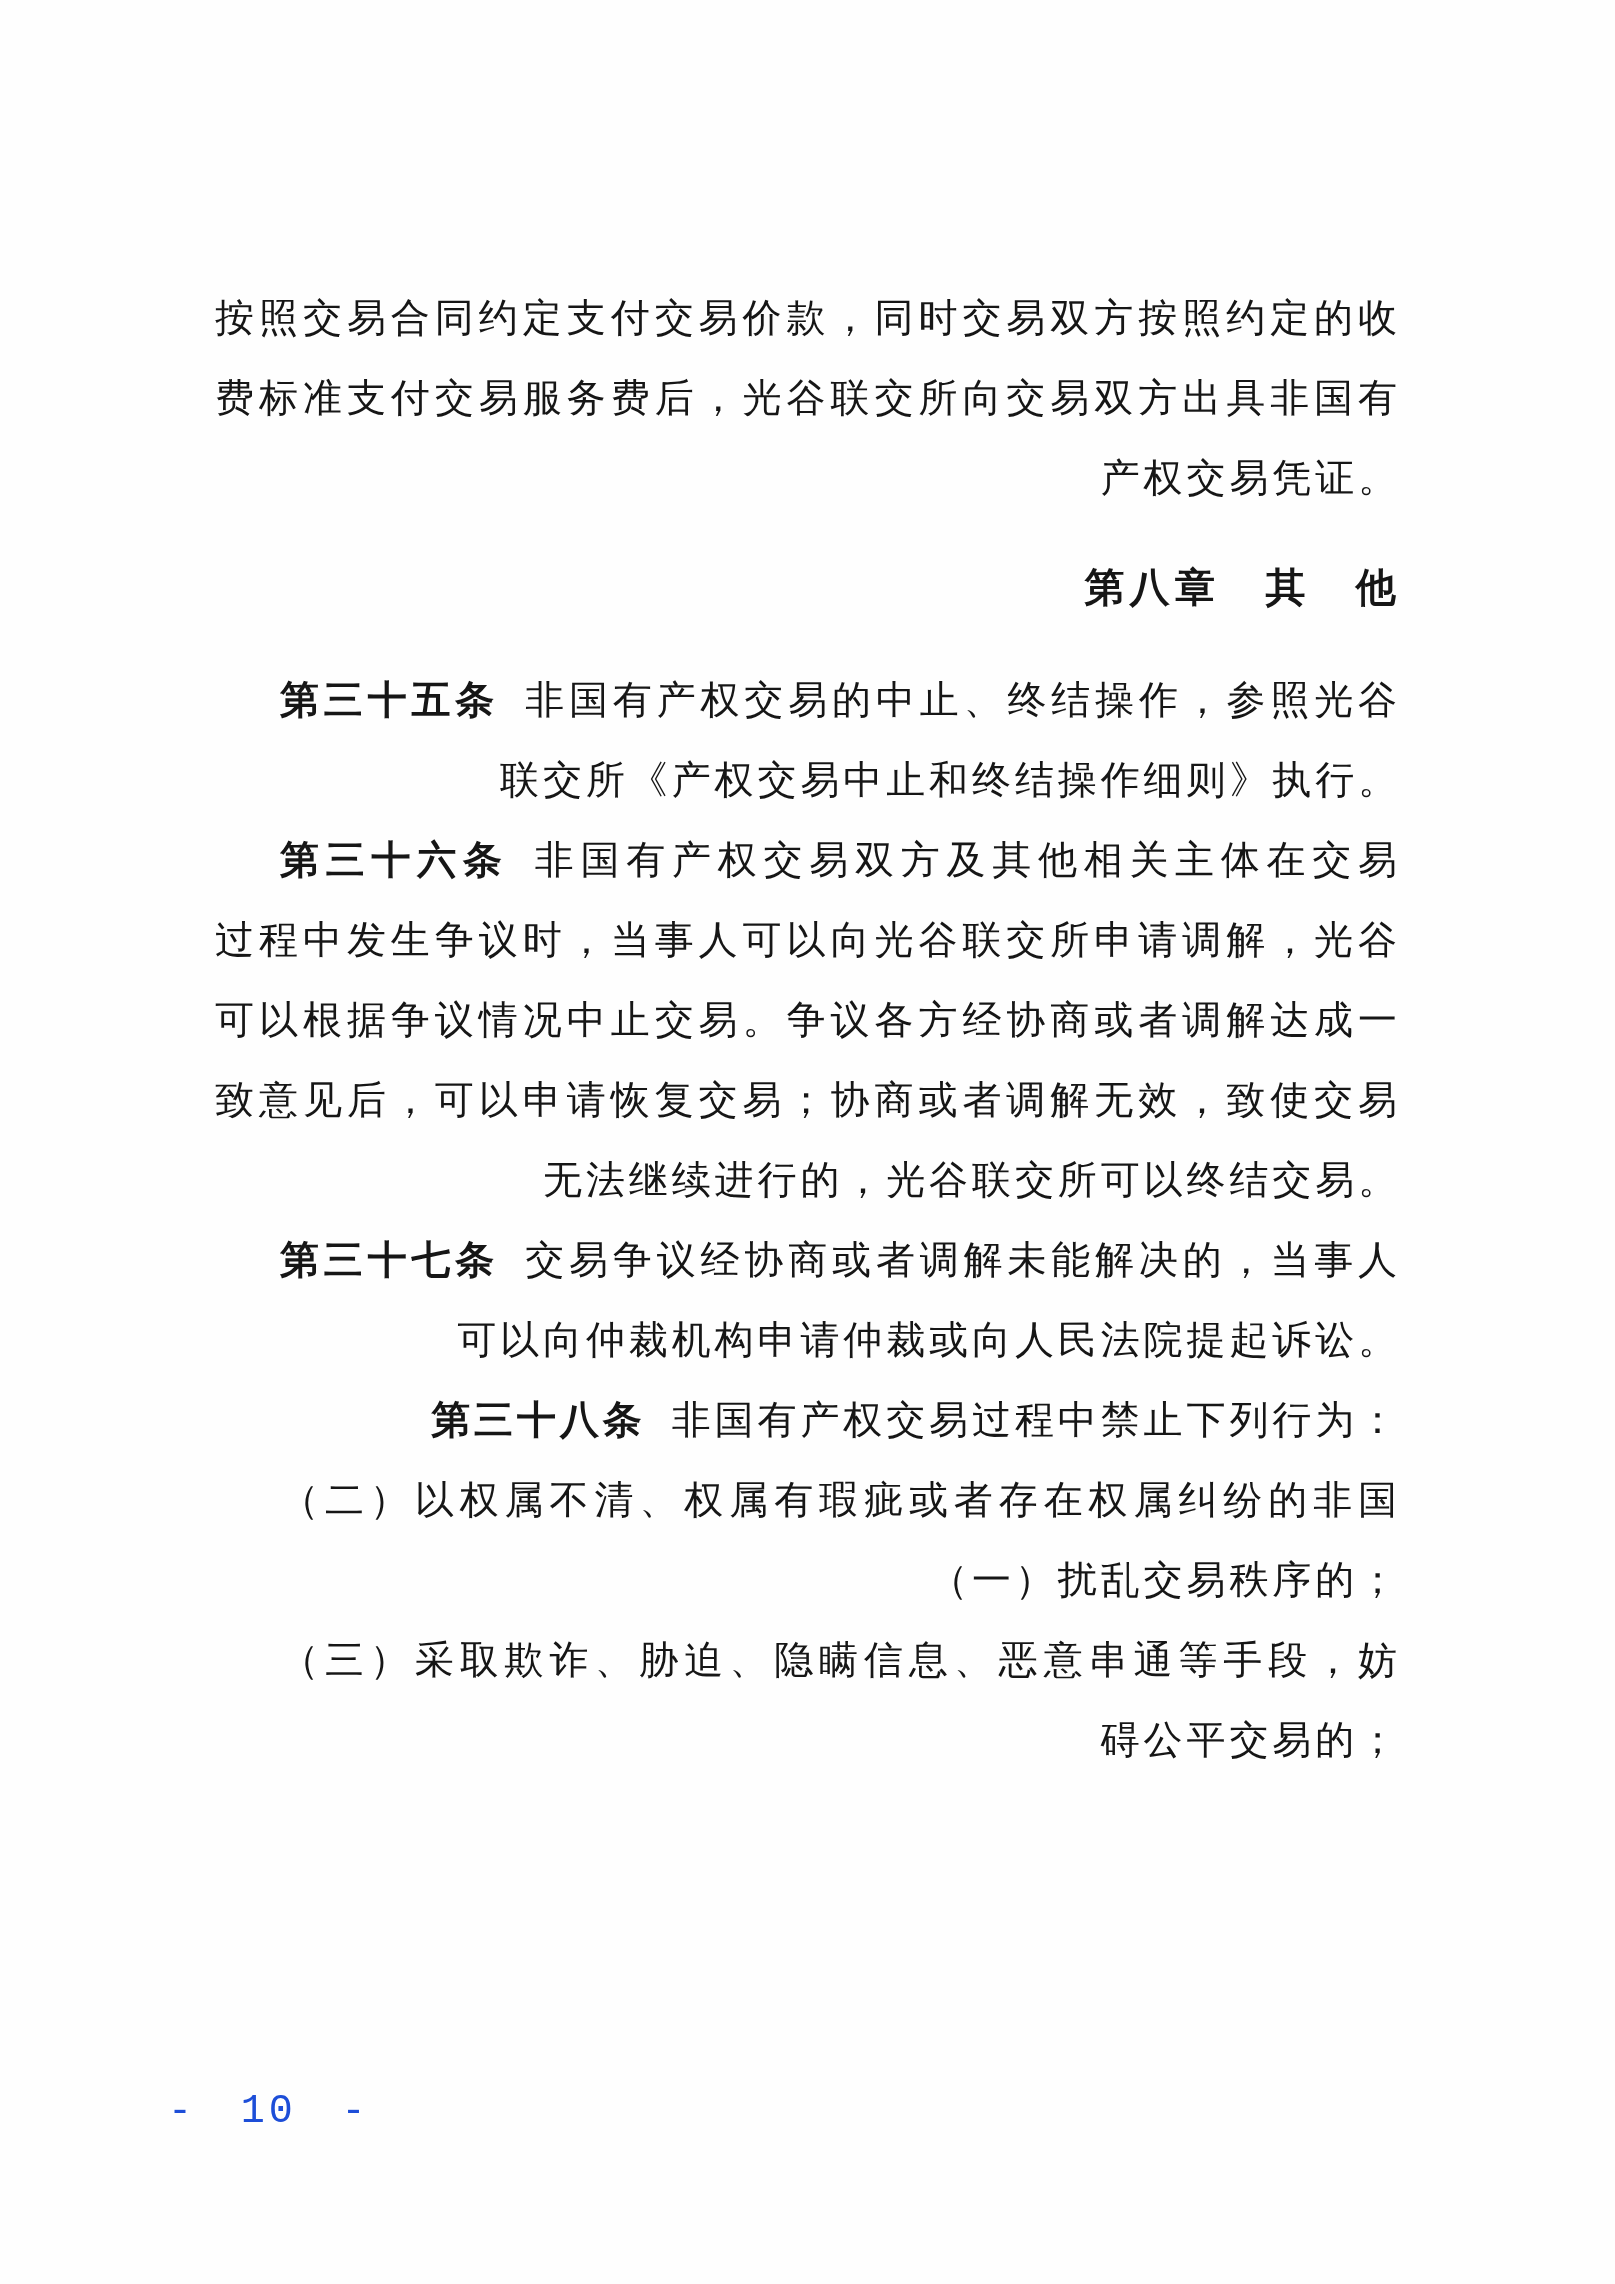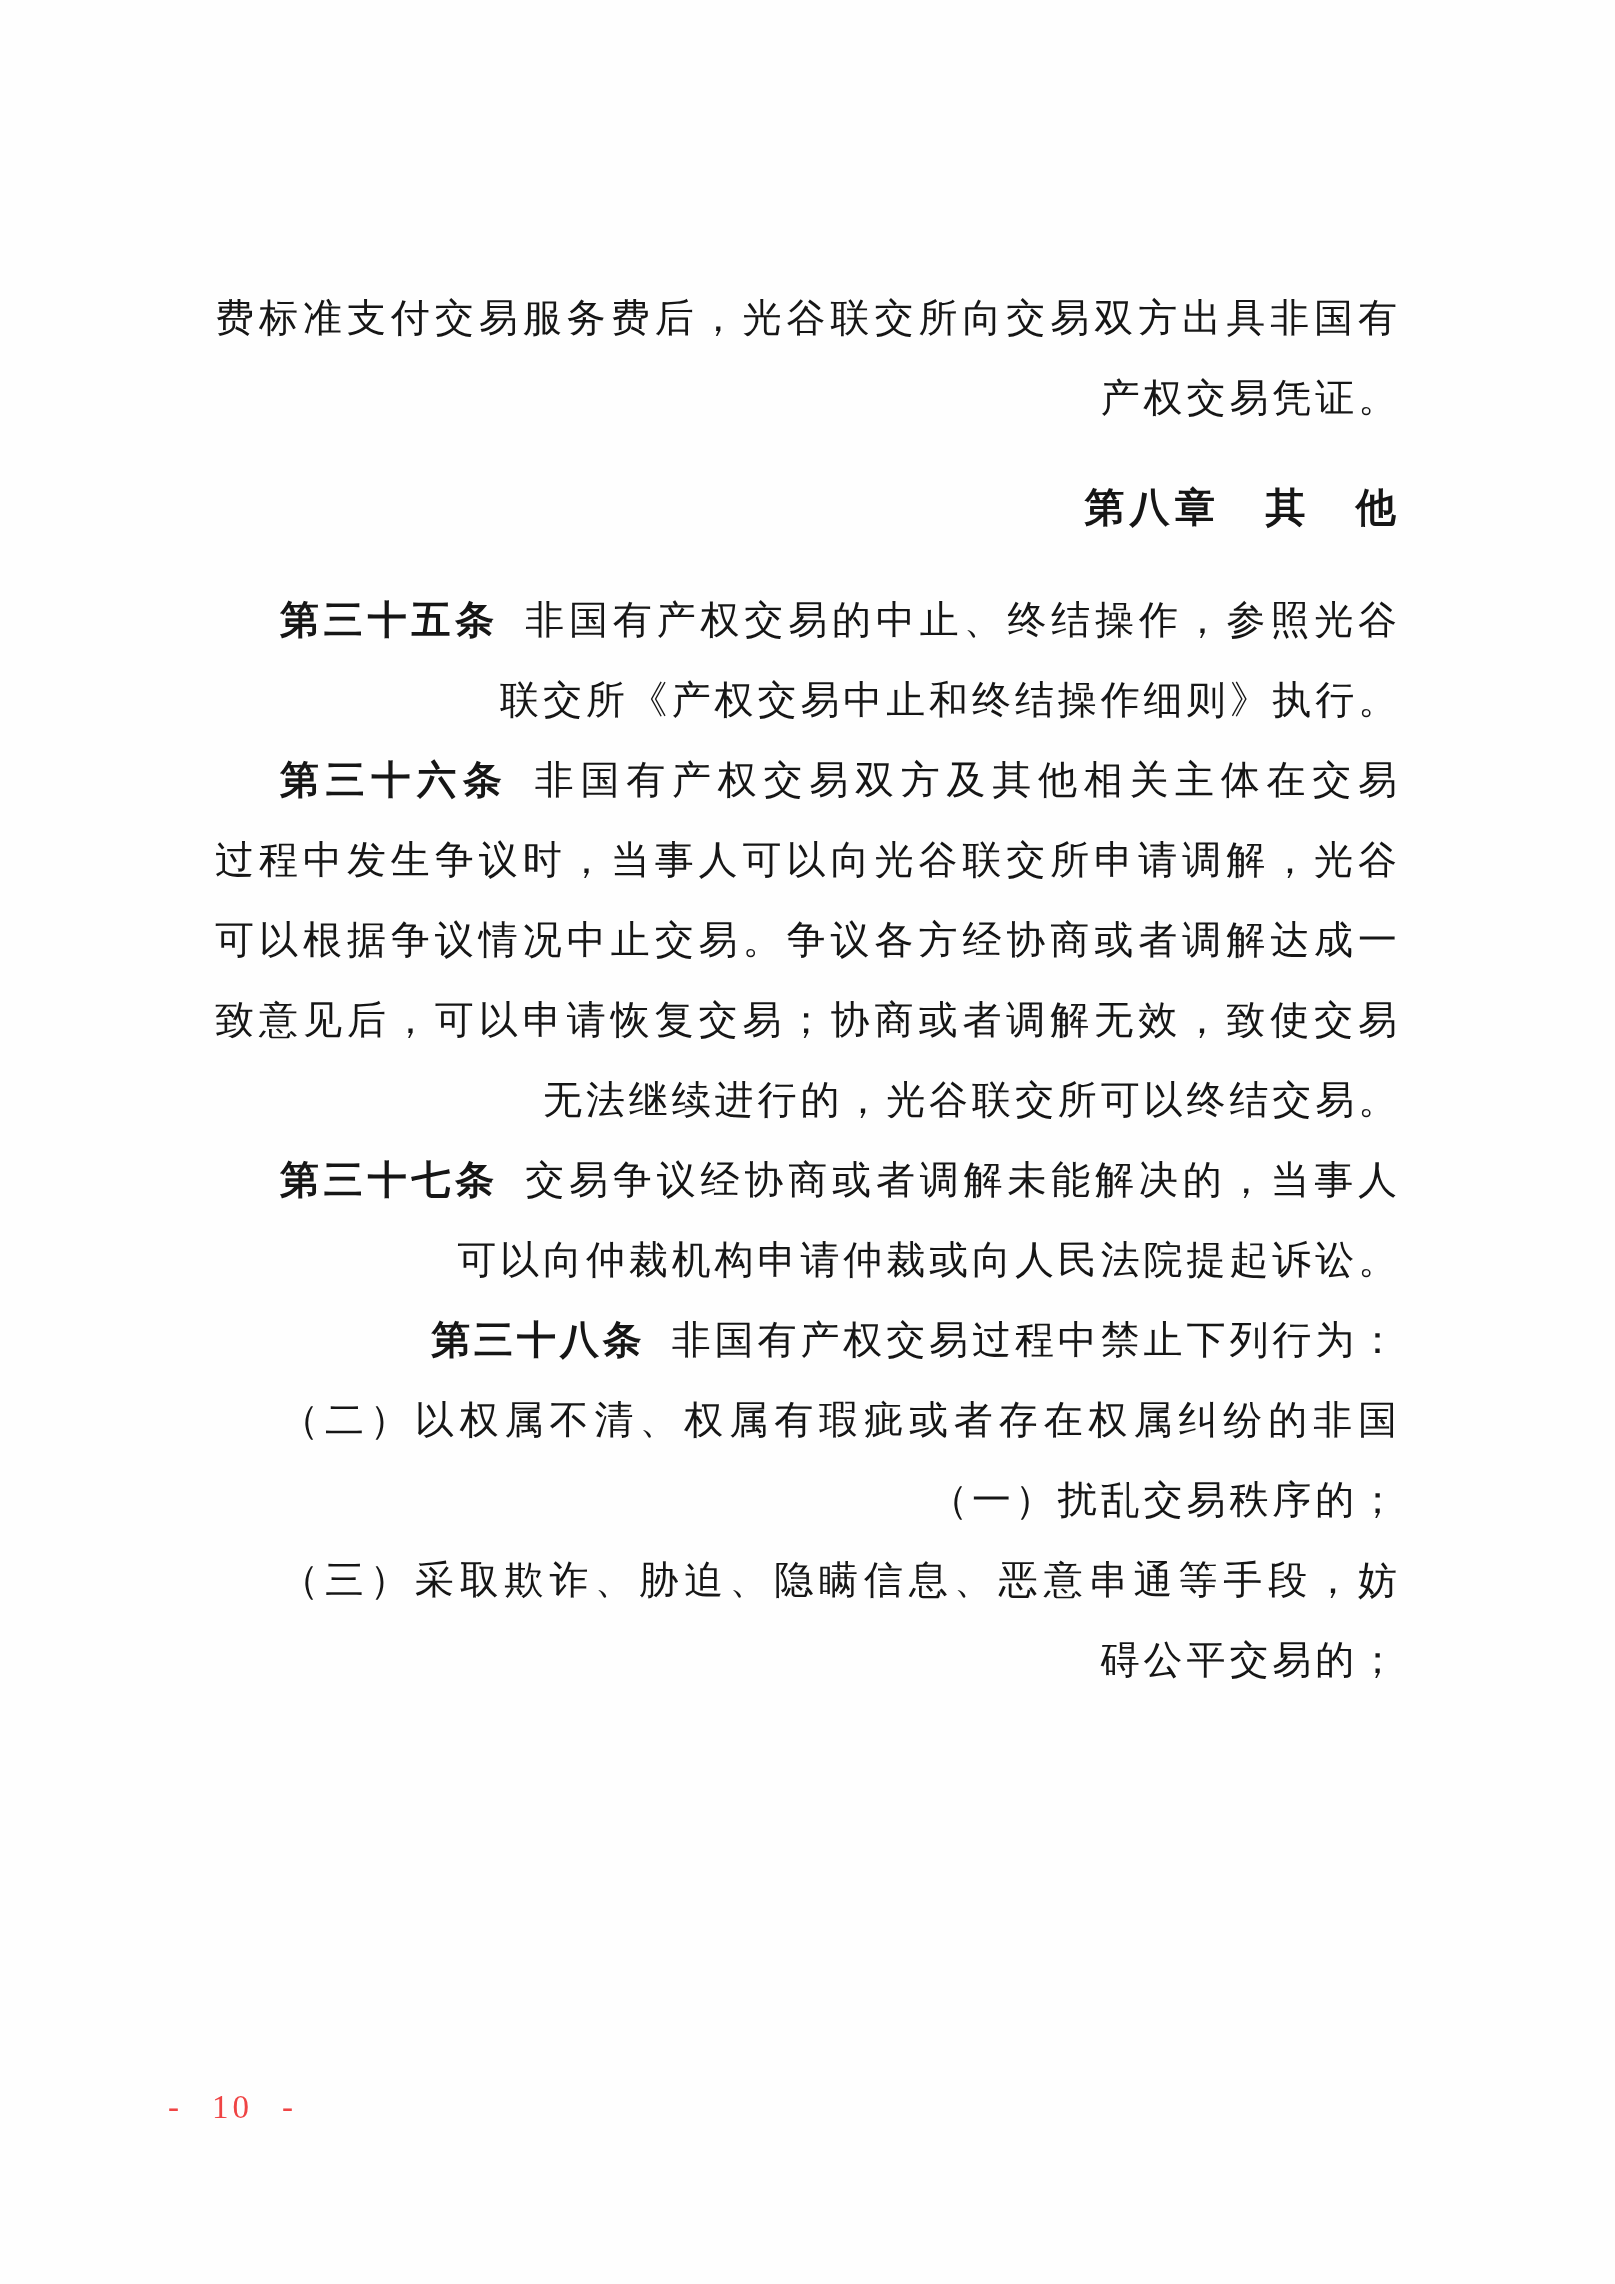--- a/index.html
+++ b/index.html
@@ -46,33 +46,34 @@
     font-family: "DejaVu Sans", "Liberation Sans", sans-serif;
     text-align: right;
     margin-top: 29px;
     margin-bottom: 33px;
     text-indent: 0;
   }
   .pagenum {
     position: absolute;
     left: 168px;
     top: 2089px;
-    font-size: 33px;
+    font-size: 40px;
     letter-spacing: 3.9px;
     word-spacing: 17px;
-    color: #ef4444;
-    font-family: Liberation Serif, serif;
+    color: #1d4ed8;
+    font-family: Liberation Mono, monospace;
   }
 </style>
 </head>
 <body>
 
 <div class="page">
   <div class="content">
 
+    <div class="line fill">按照交易合同约定支付交易价款，同时交易双方按照约定的收</div>
     <div class="line fill">费标准支付交易服务费后，光谷联交所向交易双方出具非国有</div>
     <div class="line">产权交易凭证。</div>
 
     <div class="chapter">第八章　其　他</div>
 
     <div class="line indent fill">
       <span class="b">第三十五条</span><span>非国有产权交易的中止、终结操作，参照光谷</span>
     </div>
     <div class="line">联交所《产权交易中止和终结操作细则》执行。</div>
 

